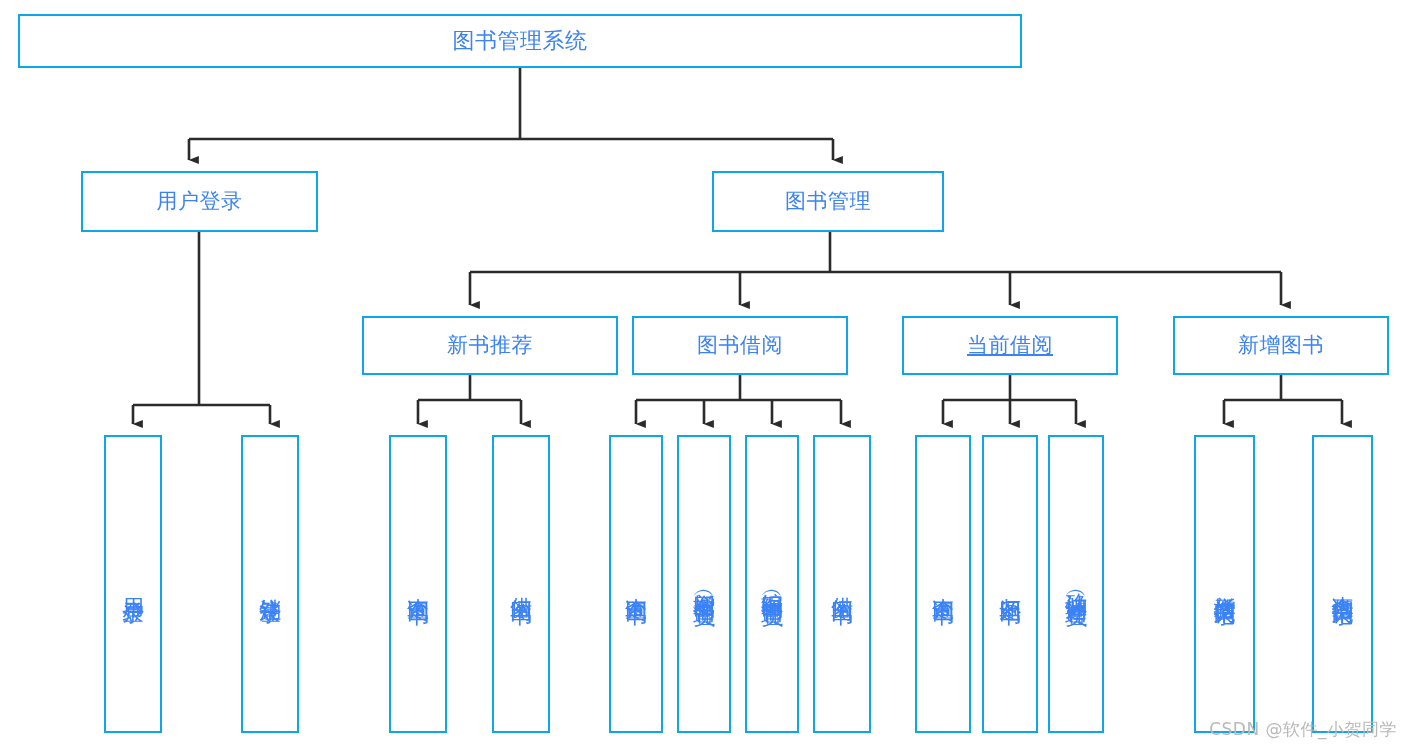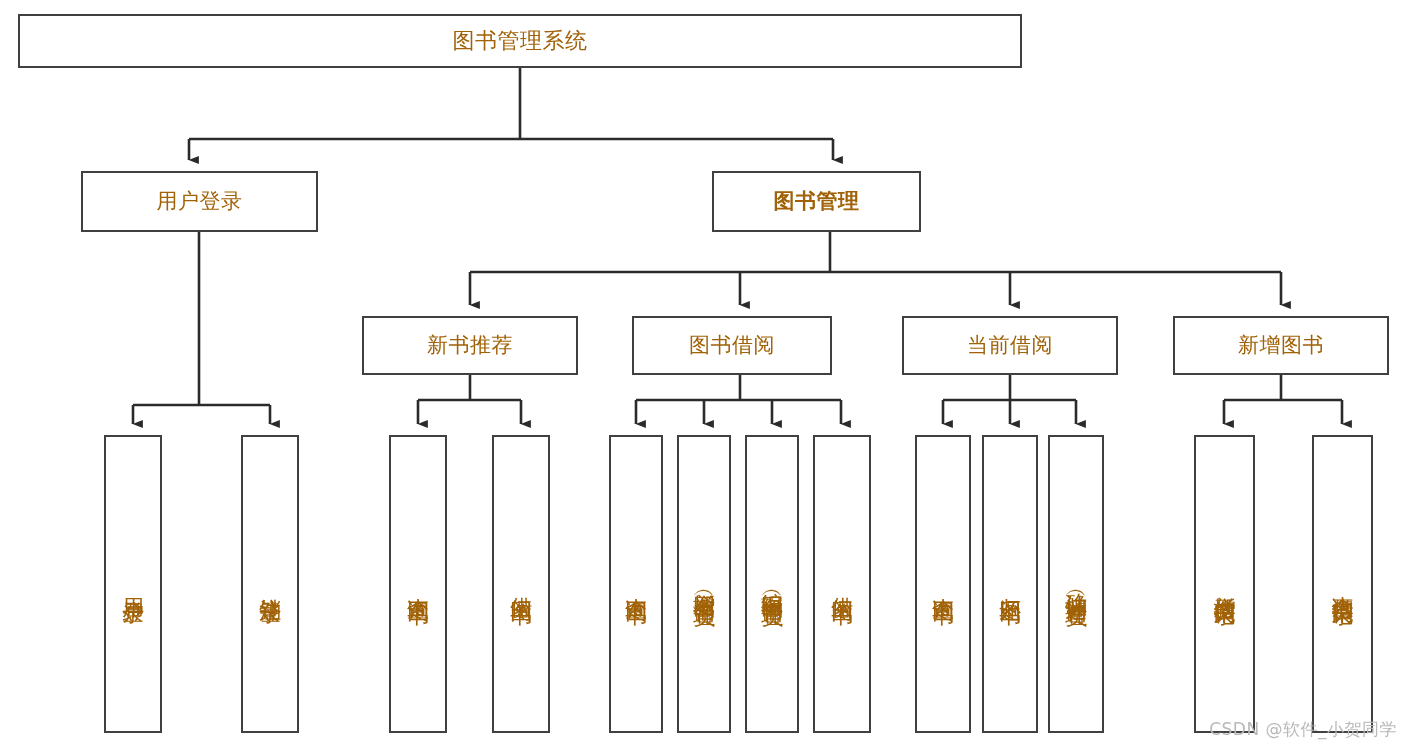--- a/index.html
+++ b/index.html
@@ -23,25 +23,25 @@
     left: 0;
     top: 0;
     width: 1405px;
     height: 747px;
     pointer-events: none;
   }
   .node {
     position: absolute;
     box-sizing: border-box;
     background: #ffffff;
-    border: 2px solid #404040;
+    border: 2px solid #0ea5e9;
     display: flex;
     align-items: center;
     justify-content: center;
-    color: #a16207;
+    color: #3b82f6;
   }
   .node-label {
     display: block;
     text-align: center;
     line-height: 1.18;
     letter-spacing: 0.5px;
   }
   .node.horizontal .node-label {
     font-size: 21px;
     white-space: nowrap;
@@ -129,33 +129,33 @@
   </svg>
 
   <div class="node horizontal root" style="left:18px; top:14px; width:1004px; height:54px;">
     <span class="node-label">图书管理系统</span>
   </div>
 
   <div class="node horizontal" style="left:81px; top:171px; width:237px; height:61px;">
     <span class="node-label">用户登录</span>
   </div>
 
-  <div class="node horizontal" style="left:712px; top:171px; width:209px; height:61px;font-weight:bold;">
+  <div class="node horizontal" style="left:712px; top:171px; width:232px; height:61px;">
     <span class="node-label">图书管理</span>
   </div>
 
-  <div class="node horizontal" style="left:362px; top:316px; width:216px; height:59px;">
+  <div class="node horizontal" style="left:362px; top:316px; width:256px; height:59px;">
     <span class="node-label">新书推荐</span>
   </div>
 
-  <div class="node horizontal" style="left:632px; top:316px; width:200px; height:59px;">
+  <div class="node horizontal" style="left:632px; top:316px; width:216px; height:59px;">
     <span class="node-label">图书借阅</span>
   </div>
 
-  <div class="node horizontal" style="left:902px; top:316px; width:216px; height:59px;">
+  <div class="node horizontal" style="left:902px; top:316px; width:216px; height:59px;text-decoration:underline;">
     <span class="node-label">当前借阅</span>
   </div>
 
   <div class="node horizontal" style="left:1173px; top:316px; width:216px; height:59px;">
     <span class="node-label">新增图书</span>
   </div>
 
   <div class="node vertical" style="left:104px; top:435px; width:58px; height:298px;">
     <span class="node-label">用户登录</span>
   </div>

